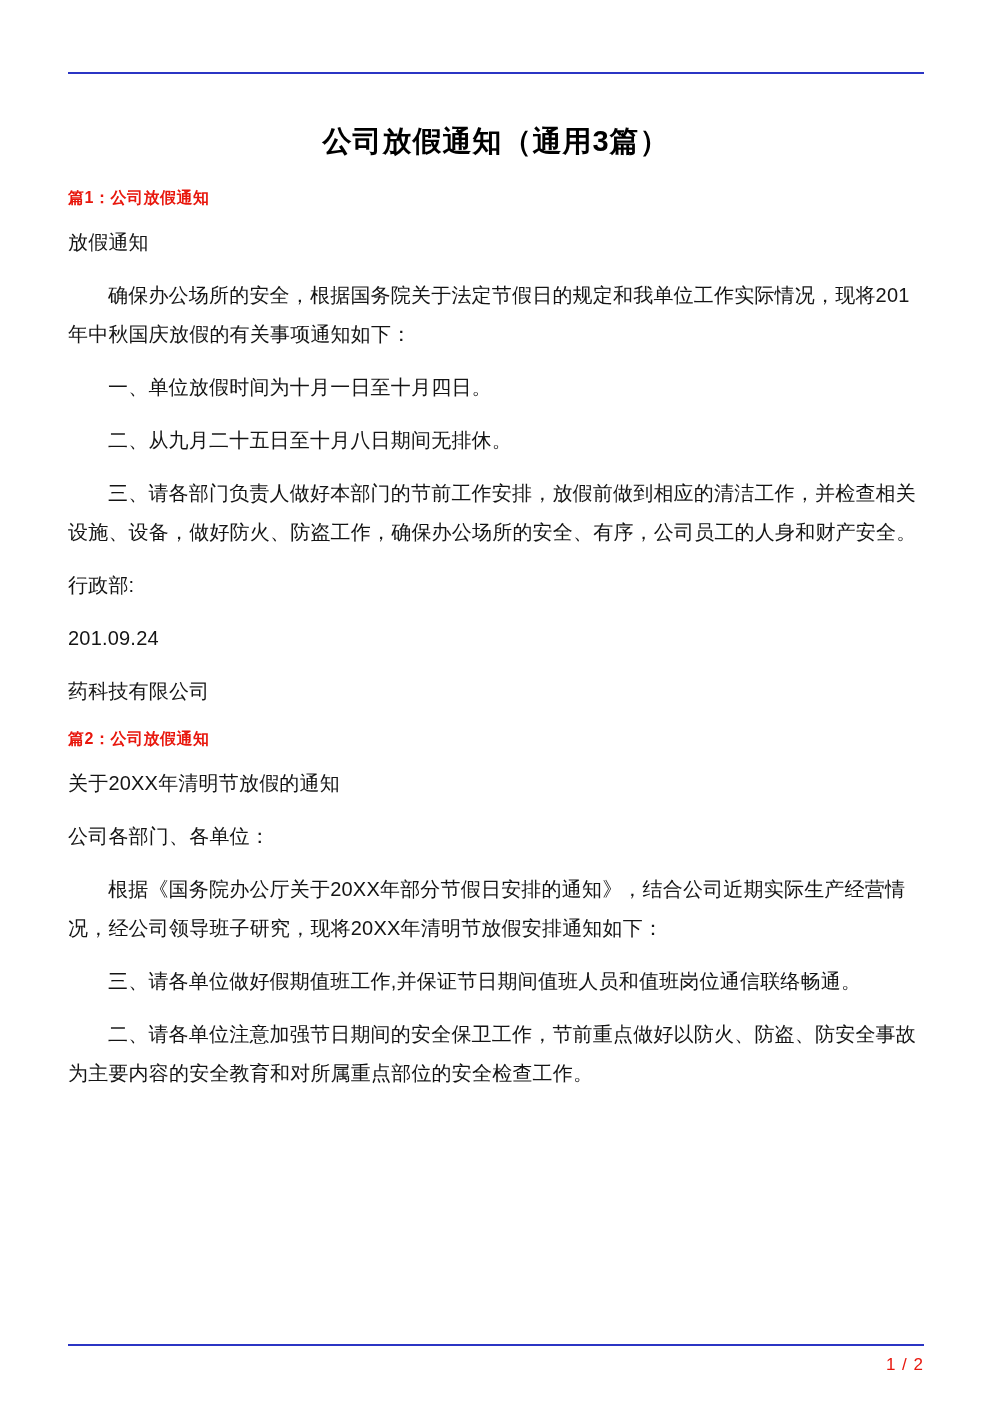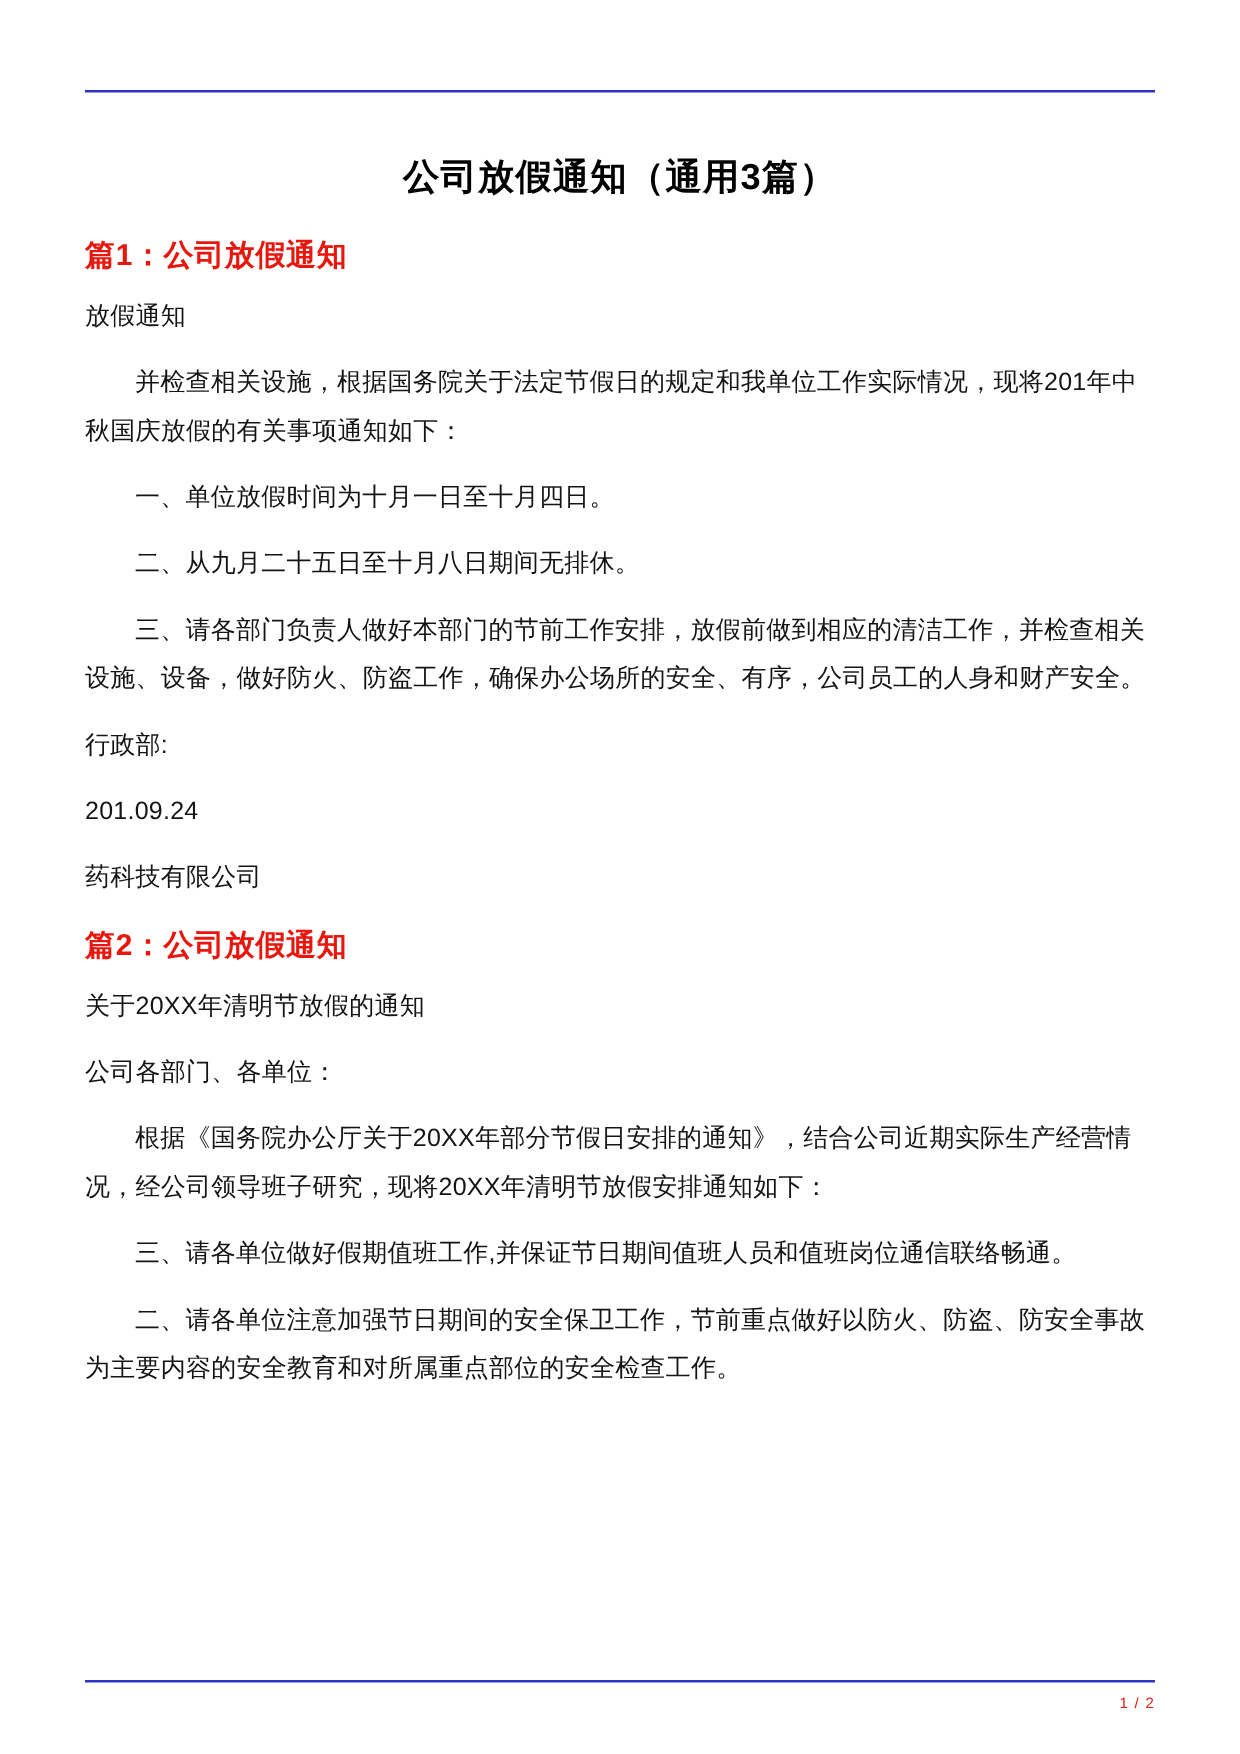--- a/index.html
+++ b/index.html
@@ -51,21 +51,21 @@
     color: #000000;
   }
   .content {
     position: absolute;
     left: 68px;
     top: 182px;
     width: 856px;
   }
   .section-heading {
     color: #e8170d;
-    font-size: 24px;
+    font-size: 16px;
     font-weight: bold;
     margin: 18px 0 14px 0;
     letter-spacing: 0.5px;
   }
   .section-heading.first {
     margin-top: 6px;
   }
   p.para {
     font-size: 20px;
     line-height: 1.95;
@@ -74,39 +74,39 @@
     color: #141414;
     letter-spacing: 0.2px;
   }
   p.para.noindent {
     text-indent: 0;
   }
   .page-number {
     position: absolute;
     right: 68px;
     top: 1355px;
-    font-size: 12px;
+    font-size: 17px;
     color: #e8170d;
     letter-spacing: 1px;
   }
 </style>
 </head>
 <body>
 
 <div class="page">
 
   <div class="rule-top"></div>
 
   <div class="doc-title">公司放假通知（通用3篇）</div>
 
   <div class="content">
 
     <div class="section-heading first">篇1：公司放假通知</div>
     <p class="para noindent">放假通知</p>
-    <p class="para">并检查相关设施，根据国务院关于法定节假日的规定和我单位工作实际情况，现将201年中秋国庆放假的有关事项通知如下：</p>
+    <p class="para">确保办公场所的安全，根据国务院关于法定节假日的规定和我单位工作实际情况，现将201年中秋国庆放假的有关事项通知如下：</p>
     <p class="para">一、单位放假时间为十月一日至十月四日。</p>
     <p class="para">二、从九月二十五日至十月八日期间无排休。</p>
     <p class="para">三、请各部门负责人做好本部门的节前工作安排，放假前做到相应的清洁工作，并检查相关设施、设备，做好防火、防盗工作，确保办公场所的安全、有序，公司员工的人身和财产安全。</p>
     <p class="para noindent">行政部:</p>
     <p class="para noindent">201.09.24</p>
     <p class="para noindent">药科技有限公司</p>
 
     <div class="section-heading">篇2：公司放假通知</div>
     <p class="para noindent">关于20XX年清明节放假的通知</p>
     <p class="para noindent">公司各部门、各单位：</p>

